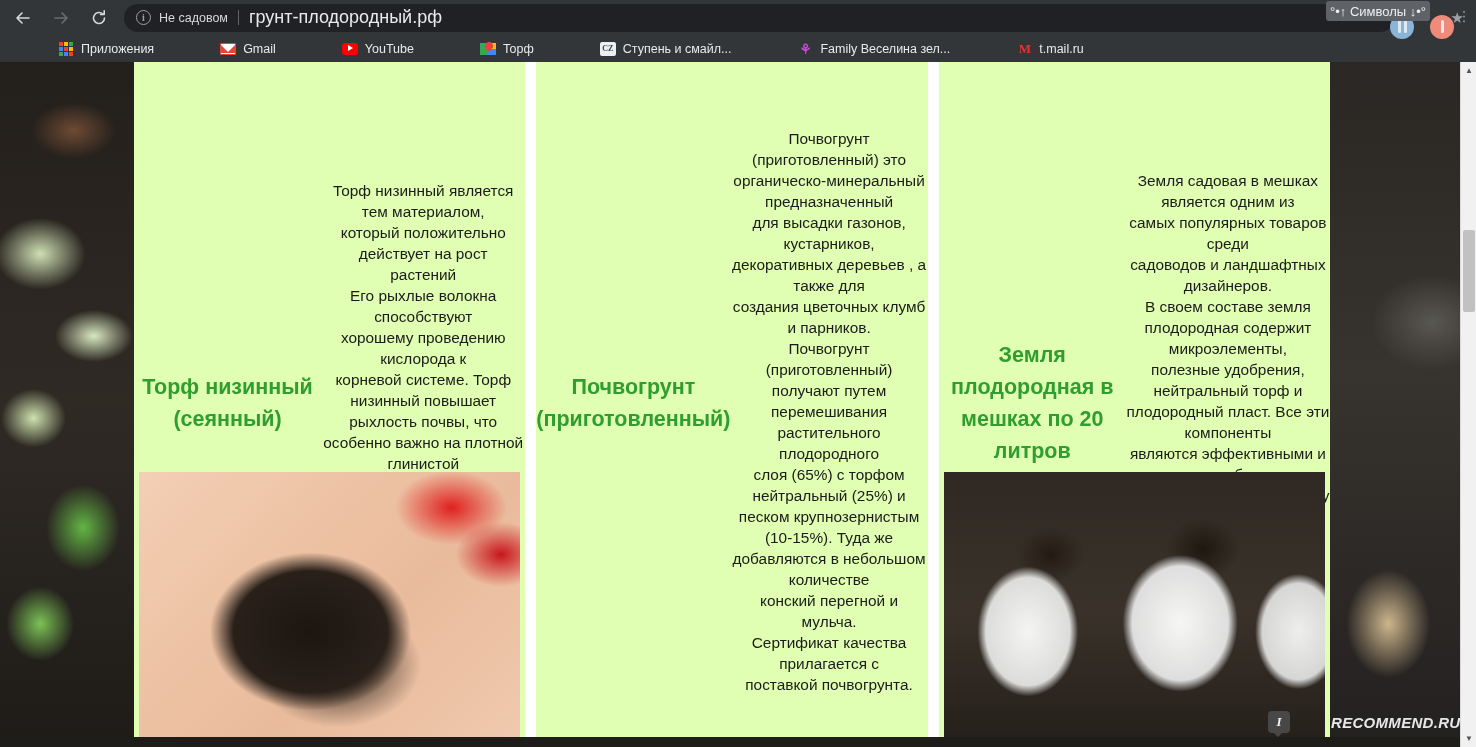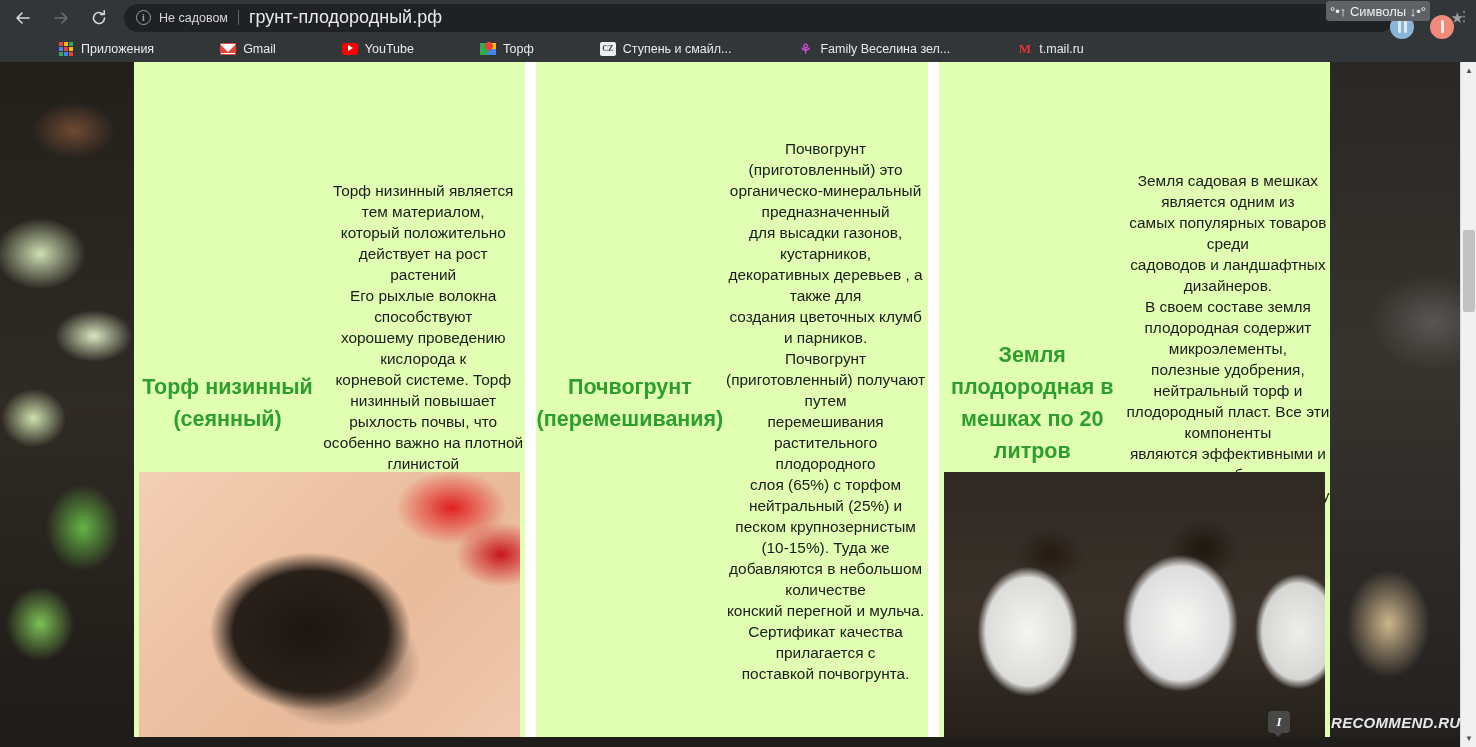--- a/index.html
+++ b/index.html
@@ -493,21 +493,21 @@
 земле.
 Торф низинный-одно из лучших природных
 удобрений, которое может применяться, как
 в чистом виде, так и для создания
 почвенных смесей.</div>
       <div class="card-photo photo-hand"></div>
     </div>
 
     <div class="card" style="--cardbg:#e1ffb2; --titlecolor:#2f9e2f;">
       <div class="card-title">Почвогрунт
-(перемешивания)</div>
+(приготовленный)</div>
       <div class="card-body">Почвогрунт (приготовленный)  это
 органическо-минеральный предназначенный
 для высадки газонов, кустарников,
 декоративных деревьев , а также для
 создания цветочных клумб и парников.
 Почвогрунт (приготовленный) получают путем
 перемешивания растительного плодородного
 слоя (65%) с торфом нейтральный (25%) и
 песком крупнозернистым (10-15%). Туда же
 добавляются в небольшом количестве

